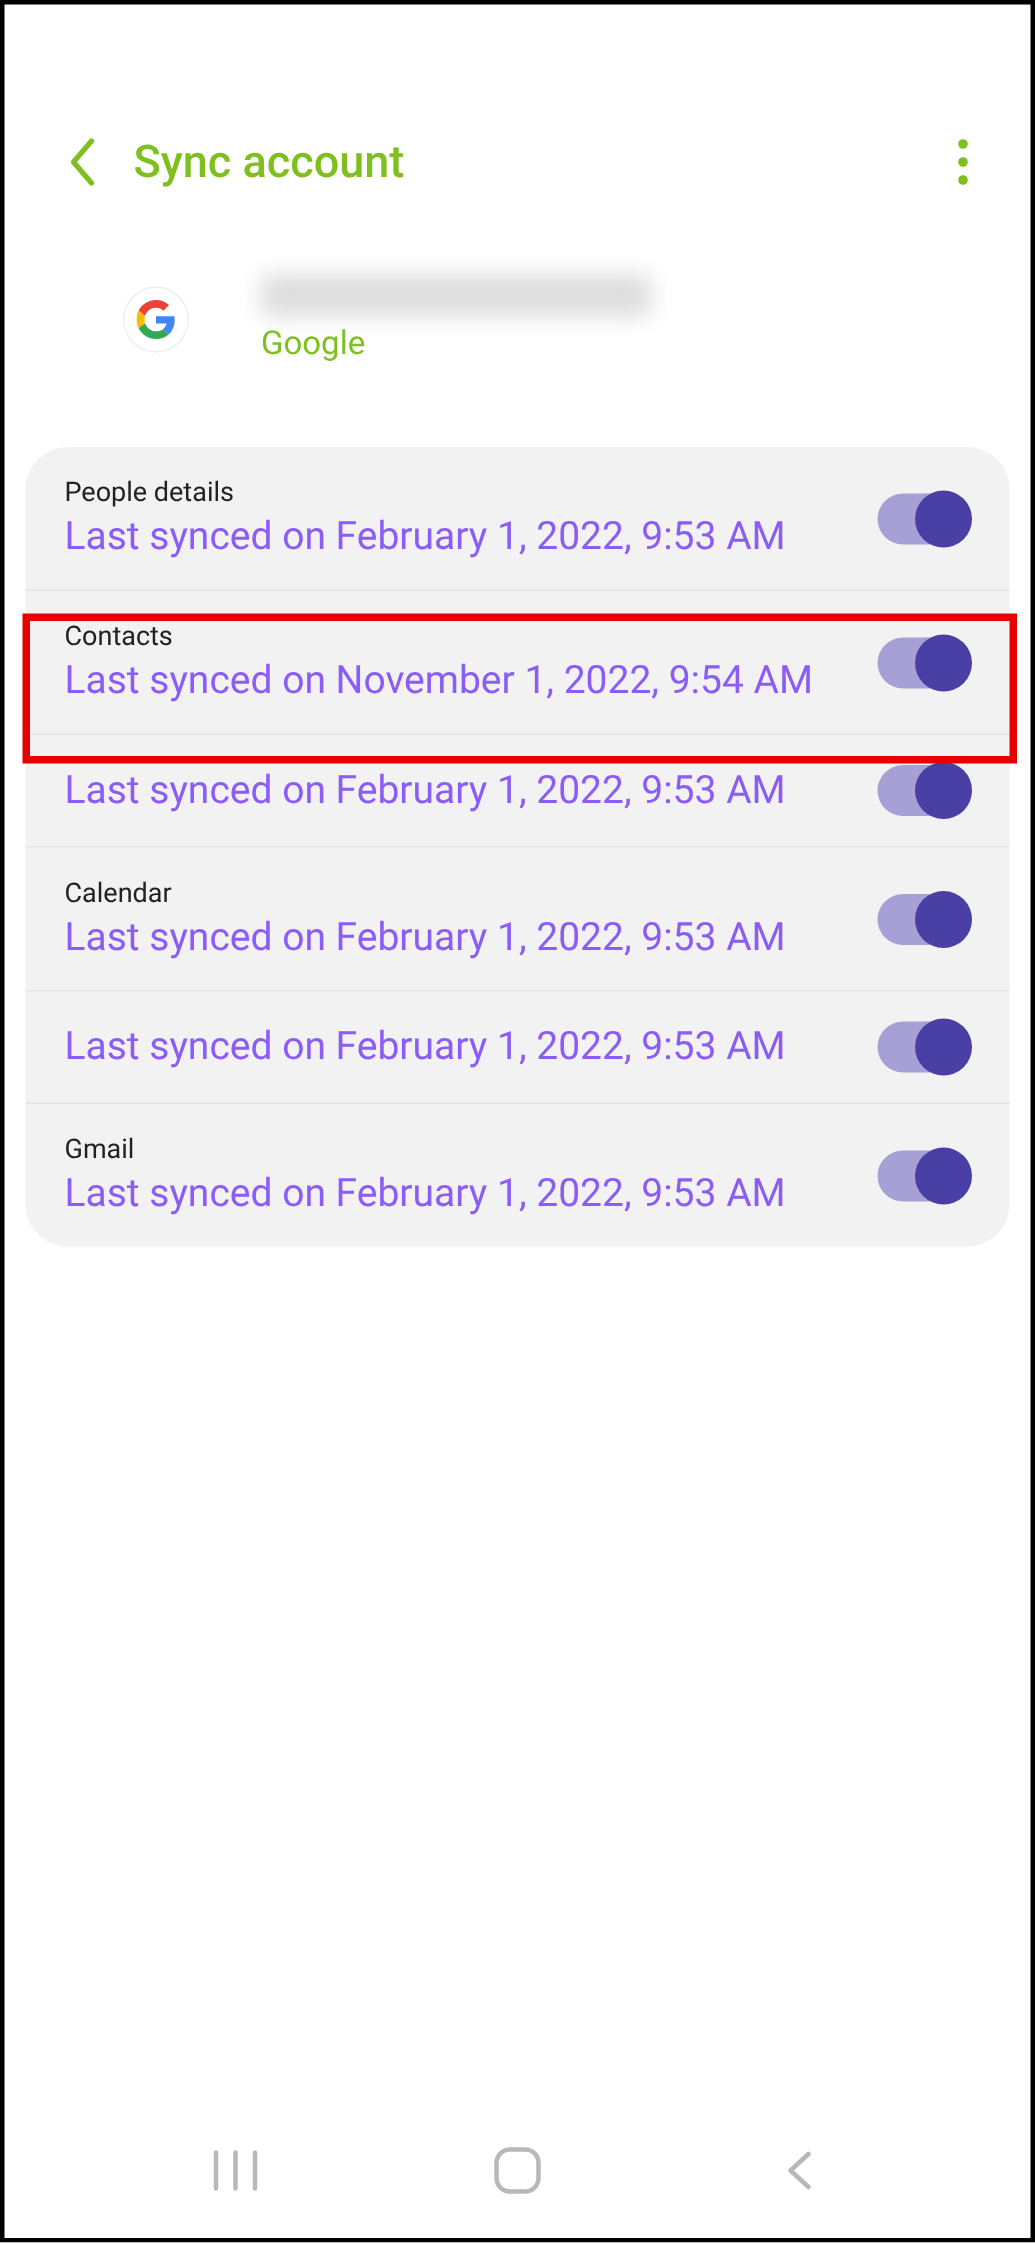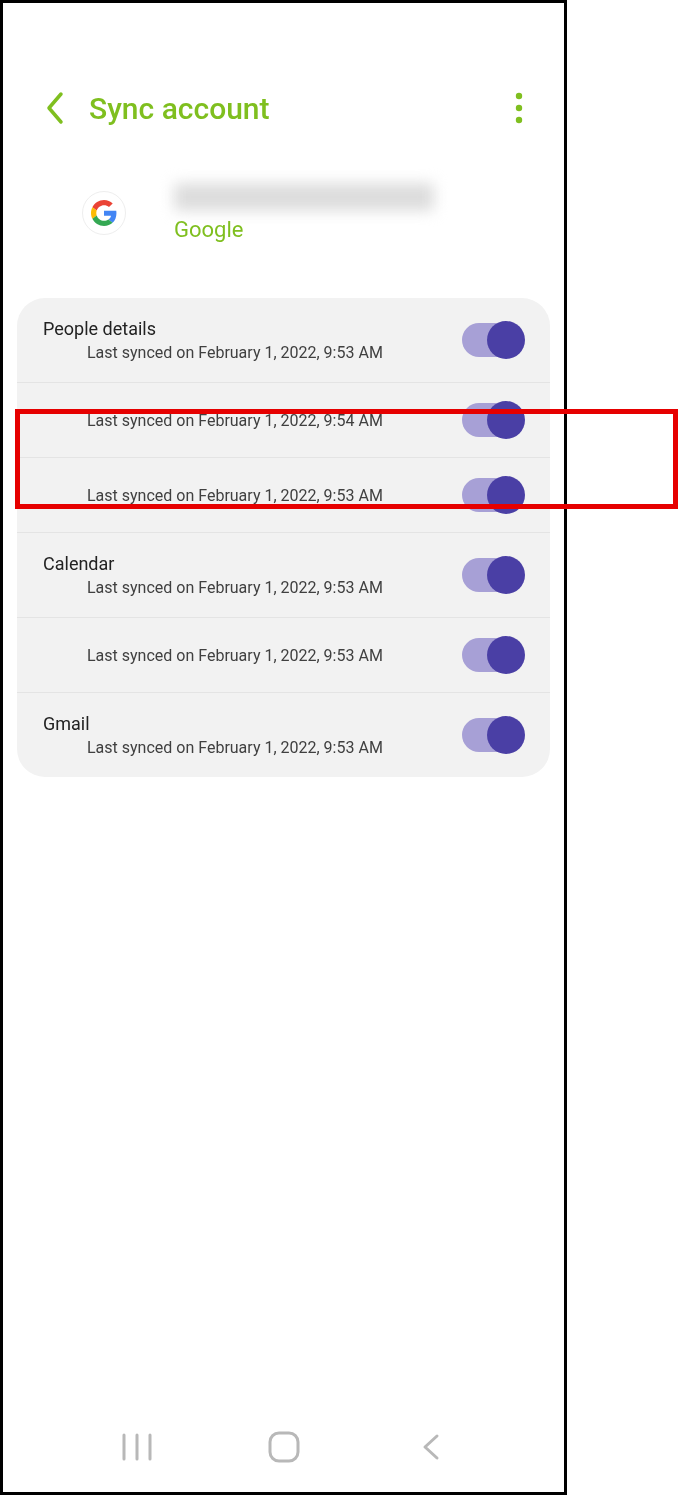--- a/index.html
+++ b/index.html
@@ -8,21 +8,21 @@
     box-sizing: border-box;
   }
   html, body {
     width: 690px;
     height: 1495px;
     font-family: -apple-system, BlinkMacSystemFont, "Segoe UI", Roboto, sans-serif;
     background: #ffffff;
     overflow: hidden;
   }
   .frame {
-    width: 567px;
+    width: 690px;
     height: 1495px;
     border: 3px solid #000;
     position: relative;
     background: #fff;
   }
 
   
   .header {
     display: flex;
     align-items: center;
@@ -102,23 +102,22 @@
   }
   .row-text {
     flex: 1;
   }
   .row-title {
     font-size: 18px;
     color: #222;
     margin-bottom: 4px;
   }
   .row-sub {
-    font-size: 16px;
-    color: #404040;
-    margin-left: 44px;
+    font-size: 26px;
+    color: #8b5cf6;
   }
   .toggle {
     width: 62px;
     height: 34px;
     background: #a7a0d6;
     border-radius: 17px;
     position: relative;
     flex-shrink: 0;
   }
   .toggle::after {
@@ -205,21 +204,22 @@
     <div class="row">
       <div class="row-text">
         <div class="row-title">People details</div>
         <div class="row-sub">Last synced on February 1, 2022, 9:53 AM</div>
       </div>
       <div class="toggle"></div>
     </div>
 
     <div class="row">
       <div class="row-text">
-        <div class="row-sub">Last synced on February 1, 2022, 9:54 AM</div>
+        <div class="row-title">Contacts</div>
+        <div class="row-sub">Last synced on November 1, 2022, 9:54 AM</div>
       </div>
       <div class="toggle"></div>
     </div>
 
     <div class="row">
       <div class="row-text">
         <div class="row-sub">Last synced on February 1, 2022, 9:53 AM</div>
       </div>
       <div class="toggle"></div>
     </div>

